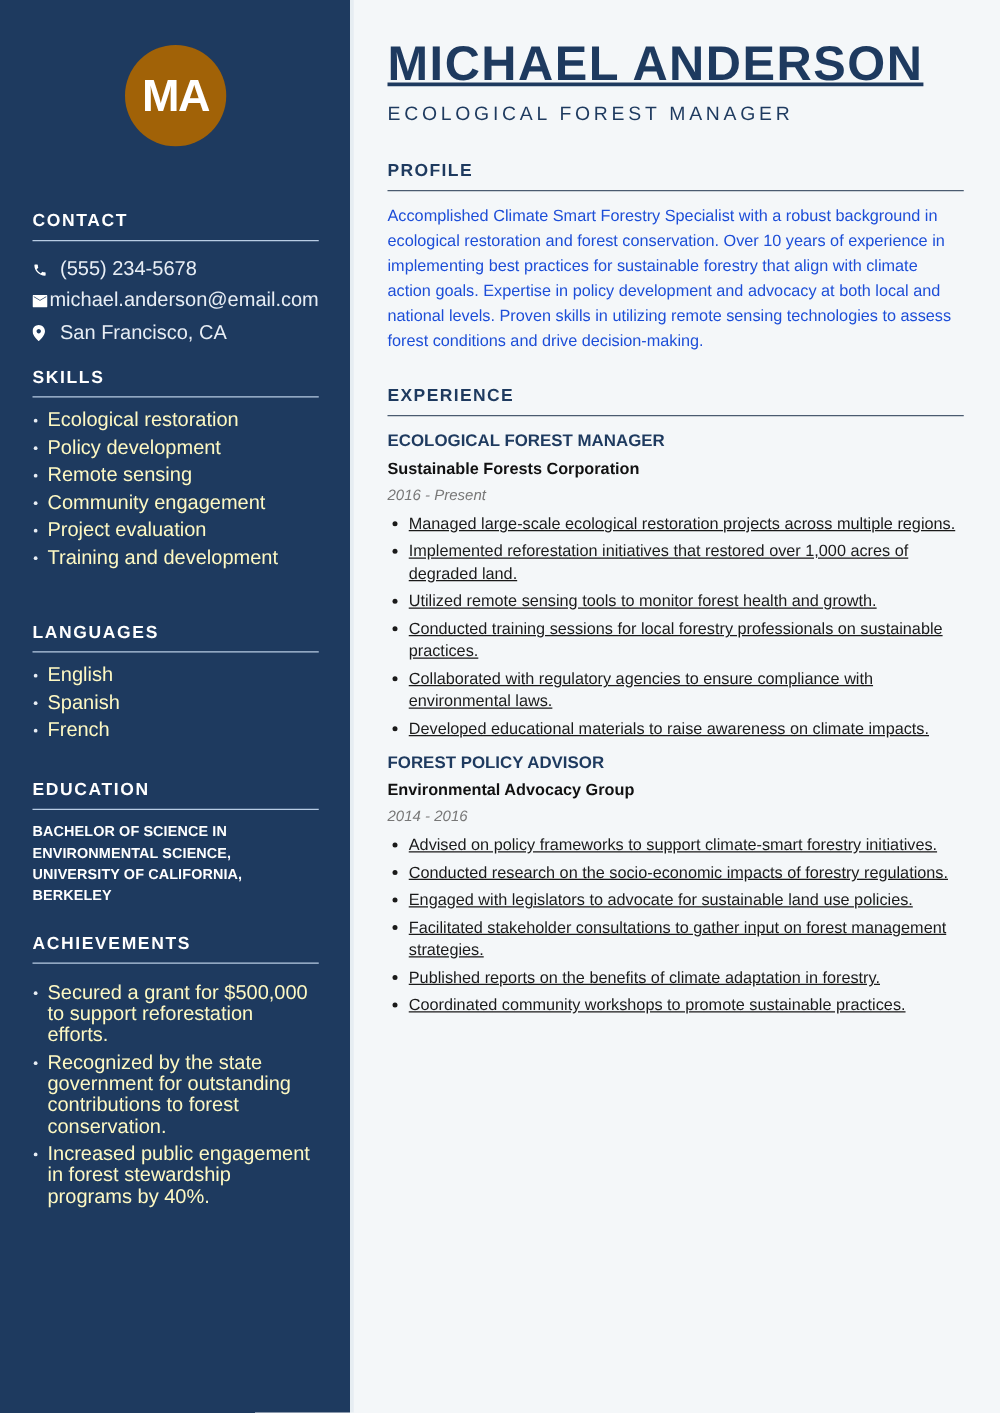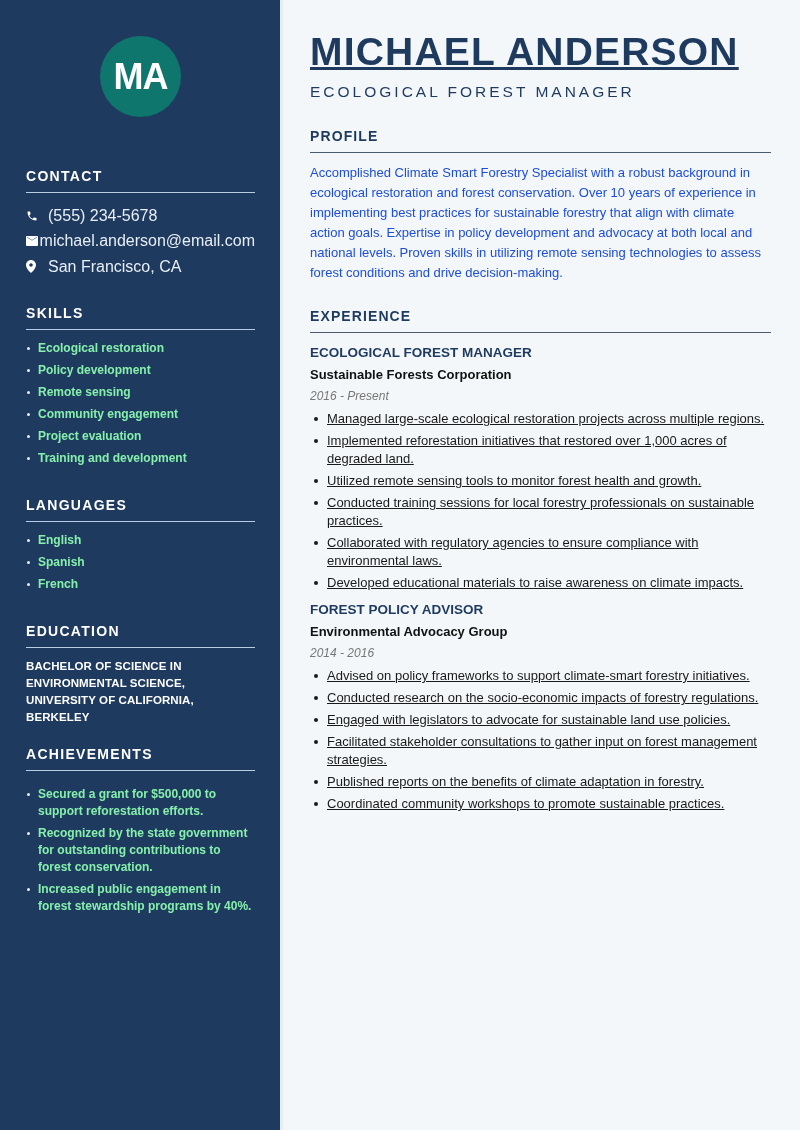--- a/index.html
+++ b/index.html
@@ -17,43 +17,42 @@
       color: #ffffff;
       padding: 0 26px;
     }
     .divider-line {
       position: absolute; left: 280px; top: 0; width: 3px; height: 1130px;
       background: #e6edf2;
     }
     .avatar {
       position: absolute; left: 100px; top: 36px;
       width: 81px; height: 81px; border-radius: 50%;
-      background: #0f766e;
+      background: #a16207;
       display: flex; align-items: center; justify-content: center;
       font-weight: bold; font-size: 36px; color: #ffffff;
       letter-spacing: -1px;
     }
     .side-section { position: absolute; left: 26px; width: 229px; }
     .side-title {
       font-size: 14px; font-weight: bold; letter-spacing: 1.3px;
       color: #ffffff; padding-bottom: 8px;
       border-bottom: 1.5px solid #b8cce4;
     }
     .contact-list { list-style: none; margin-top: 10px; }
     .contact-list li {
       display: flex; align-items: center; height: 25.5px;
       font-size: 16px; color: #e8eef5;
     }
     .contact-list .ic { width: 22px; display: inline-flex; align-items: center; }
     .bul-list { list-style: none; margin-top: 10px; }
     .bul-list li {
       position: relative; padding-left: 12px;
-      font-size: 12px; line-height: 17px; color: #86efac;
+      font-size: 16px; line-height: 17px; color: #fef9c3;
       margin-bottom: 5px;
-      font-weight: bold;
     }
     .bul-list li::before {
       content: ""; position: absolute; left: 1px; top: 7px;
       width: 3px; height: 3px; border-radius: 50%; background: #e8eef5;
     }
     .edu-text {
       margin-top: 10px; font-size: 11.5px; font-weight: bold;
       line-height: 17px; color: #ffffff; letter-spacing: 0.1px;
     }
     .main { position: absolute; left: 310px; top: 0; width: 461px; }
@@ -121,21 +120,21 @@
         <span class="ic">
           <svg width="10" height="13" viewBox="0 0 20 26">
               <path fill="#ffffff" d="M10 0C4.5 0 0 4.5 0 10c0 7.5 10 16 10 16s10-8.5 10-16C20 4.5 15.5 0 10 0zm0 13.5c-1.9 0-3.5-1.6-3.5-3.5S8.1 6.5 10 6.5s3.5 1.6 3.5 3.5-1.6 3.5-3.5 3.5z"></path>
             </svg>
         </span>
         <span>San Francisco, CA</span>
       </li>
     </ul>
   </section>
 
-  <section class="side-section" style="top:305px;">
+  <section class="side-section" style="top:293px;">
     <h2 class="side-title">SKILLS</h2>
     <ul class="bul-list">
       <li>Ecological restoration</li>
       <li>Policy development</li>
       <li>Remote sensing</li>
       <li>Community engagement</li>
       <li>Project evaluation</li>
       <li>Training and development</li>
     </ul>
   </section>

